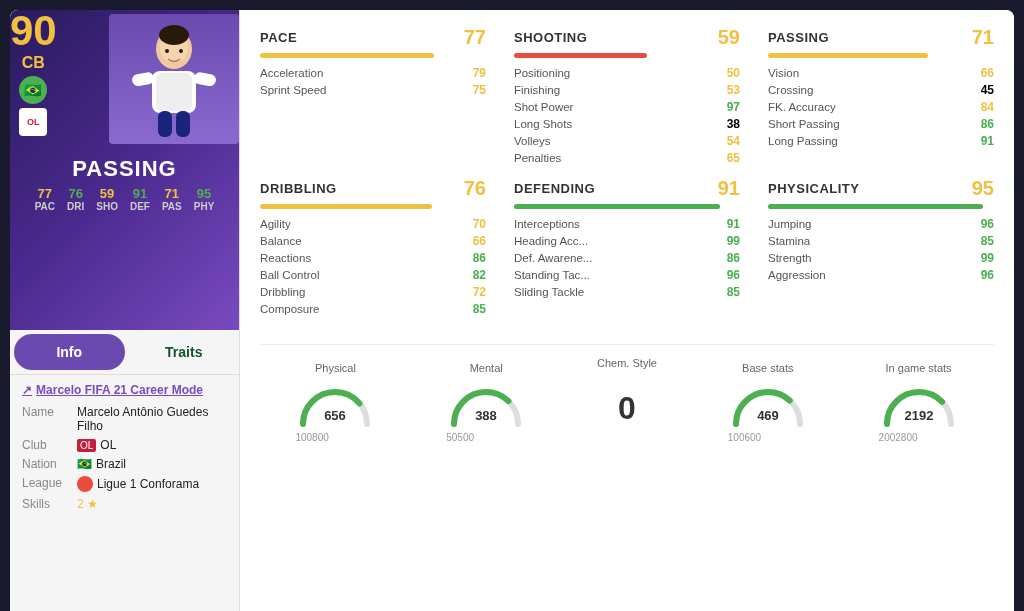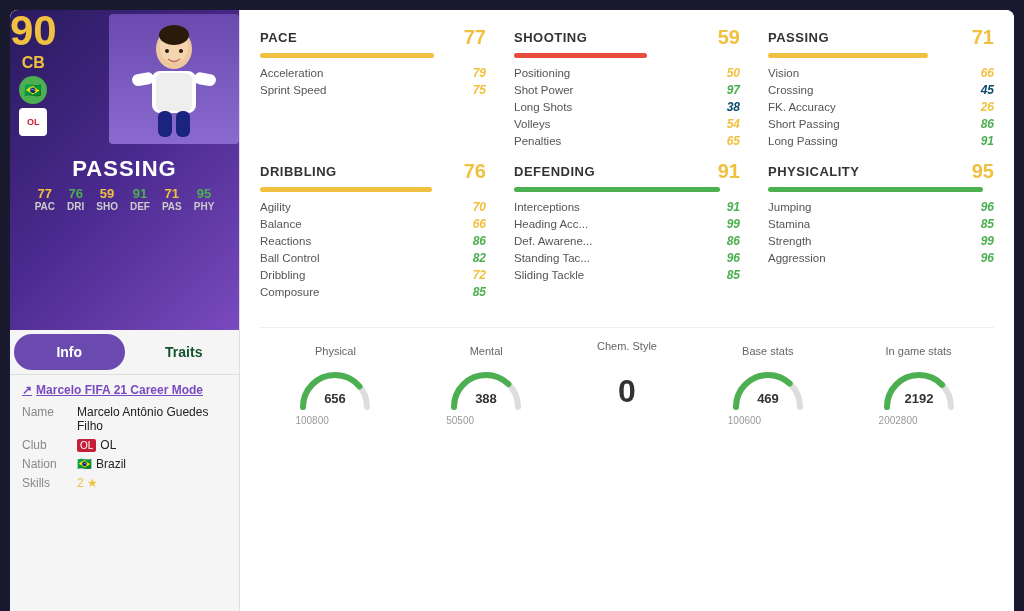--- a/index.html
+++ b/index.html
@@ -255,25 +255,24 @@
       justify-content: space-between;
       align-items: center;
       font-size: 11.5px;
     }
     .sub-stat-name {
       color: #555;
     }
     .sub-stat-value {
       font-weight: 700;
       font-size: 12px;
-      font-style: italic;
     }
     .val-yellow { color: #f0c040; }
     .val-green { color: #4caf50; }
-    .val-red { color: #0c4a6e; }
+    .val-red { color: #000000; }
 
     
     .gauges-row {
       display: flex;
       justify-content: space-around;
       align-items: flex-end;
       padding-top: 12px;
       border-top: 1px solid #eee;
       margin-top: 8px;
     }
@@ -392,20 +391,27 @@
         </span>
       </div>
       <div class="info-row">
         <span class="info-label">Nation</span>
         <span class="info-value">
           <span>🇧🇷</span>
           <span>Brazil</span>
         </span>
       </div>
       <div class="info-row">
+        <span class="info-label">League</span>
+        <span class="info-value">
+          <span class="league-icon"></span>
+          <span>Ligue 1 Conforama</span>
+        </span>
+      </div>
+      <div class="info-row">
         <span class="info-label">Skills</span>
         <span class="info-value stars">2 ★</span>
       </div>
     </div>
   </div>
 
   <div class="right-panel">
     <div class="stats-grid">
 
       <div class="stat-category">
@@ -431,20 +437,24 @@
           <span class="category-name">SHOOTING</span>
           <span class="category-value">59</span>
         </div>
         <div class="category-bar bar-red" style="width:59%"></div>
         <div class="sub-stats">
           <div class="sub-stat-row">
             <span class="sub-stat-name">Positioning</span>
             <span class="sub-stat-value val-yellow">50</span>
           </div>
           <div class="sub-stat-row">
+            <span class="sub-stat-name">Finishing</span>
+            <span class="sub-stat-value val-yellow">53</span>
+          </div>
+          <div class="sub-stat-row">
             <span class="sub-stat-name">Shot Power</span>
             <span class="sub-stat-value val-green">97</span>
           </div>
           <div class="sub-stat-row">
             <span class="sub-stat-name">Long Shots</span>
             <span class="sub-stat-value val-red">38</span>
           </div>
           <div class="sub-stat-row">
             <span class="sub-stat-name">Volleys</span>
             <span class="sub-stat-value val-yellow">54</span>
@@ -466,21 +476,21 @@
           <div class="sub-stat-row">
             <span class="sub-stat-name">Vision</span>
             <span class="sub-stat-value val-yellow">66</span>
           </div>
           <div class="sub-stat-row">
             <span class="sub-stat-name">Crossing</span>
             <span class="sub-stat-value val-red">45</span>
           </div>
           <div class="sub-stat-row">
             <span class="sub-stat-name">FK. Accuracy</span>
-            <span class="sub-stat-value val-yellow">26</span>
+            <span class="sub-stat-value val-yellow">84</span>
           </div>
           <div class="sub-stat-row">
             <span class="sub-stat-name">Short Passing</span>
             <span class="sub-stat-value val-green">86</span>
           </div>
           <div class="sub-stat-row">
             <span class="sub-stat-name">Long Passing</span>
             <span class="sub-stat-value val-green">91</span>
           </div>
         </div>

